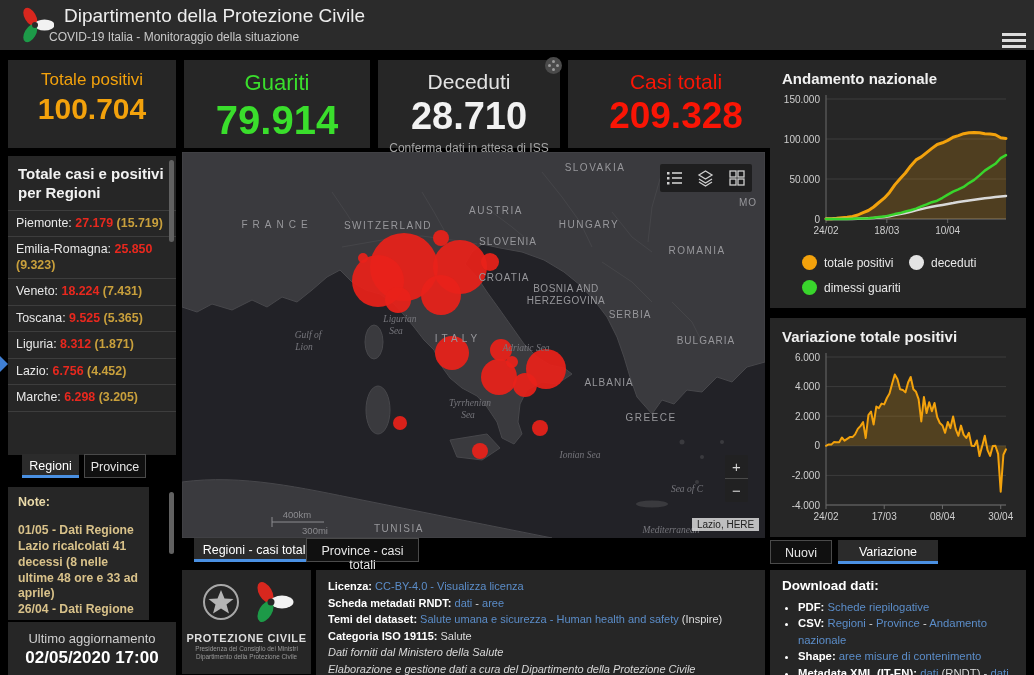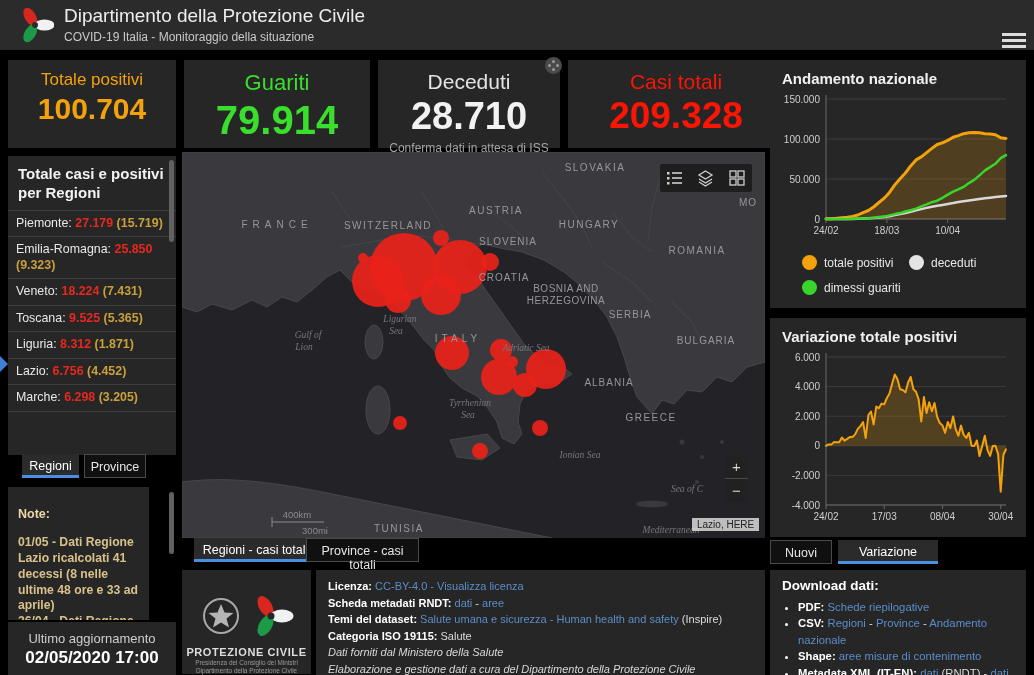--- a/index.html
+++ b/index.html
@@ -2,21 +2,21 @@
 <html><head>
 <meta charset="utf-8">
 <style>
   html,body{margin:0;padding:0;background:#000;width:1034px;height:675px;overflow:hidden;
     font-family:"Liberation Sans",sans-serif;position:relative;}
   .abs{position:absolute;}
   .panel{position:absolute;background:#262626;box-sizing:border-box;}
   
   #header{left:0;top:0;width:1034px;height:50px;background:#2b2b2b;}
   #app-title{left:64px;top:5px;font-size:19px;color:#ededed;}
-  #app-subtitle{left:64px;top:30px;font-size:12px;color:#c9c9c9;}
+  #app-subtitle{left:49px;top:30px;font-size:12px;color:#c9c9c9;}
   #hamburger{right:8px;top:33px;width:24px;height:17px;cursor:pointer;}
   #hamburger div{height:3px;background:#dcdcdc;margin-bottom:3px;}
   
   .card{position:absolute;top:60px;height:88px;background:#262626;text-align:center;box-sizing:border-box;padding-top:10px;}
   .card .lbl{font-size:18px;margin-bottom:2px;}
   .card .val{font-size:30px;font-weight:bold;line-height:1.1;}
   .card .sub{font-size:12px;color:#a5a5a5;margin-top:3px;}
   #card-positivi{left:8px;width:168px;}
   #card-positivi .lbl,#card-positivi .val{color:#f3a20c;}
   #card-positivi .lbl{font-size:17px;}
@@ -41,21 +41,21 @@
   .region-row .rname{color:#e8e8e8;}
   .region-row .rval{color:#e8281e;font-weight:bold;}
   .region-row .rpos{color:#c9a03c;font-weight:bold;}
   .vscroll{position:absolute;width:5px;background:#616161;border-radius:3px;}
   
   .tab{position:absolute;box-sizing:border-box;font-size:12.5px;color:#e6e6e6;text-align:center;
     padding-top:5px;height:24px;cursor:pointer;}
   .tab.active{background:#2b2b2b;border-bottom:3px solid #4a90e2;color:#fff;}
   .tab.inactive{background:#101010;border:1px solid #4a4a4a;}
   
-  #note-panel{left:8px;top:487px;width:141px;height:133px;overflow:hidden;padding:20px 10px;}
+  #note-panel{left:8px;top:487px;width:141px;height:133px;overflow:hidden;padding:8px 10px;}
   #note-title{font-size:12.5px;font-weight:bold;color:#e9d9a8;margin-bottom:14px;}
   #note-text{font-size:12.2px;color:#d9c28a;line-height:1.3;white-space:pre-line;font-weight:bold;}
   
   #update-panel{left:8px;top:622px;width:168px;height:53px;text-align:center;padding-top:9px;}
   #update-label{font-size:13px;color:#cfcfcf;}
   #update-value{font-size:17px;font-weight:bold;color:#fff;margin-top:2px;}
   
   #map{left:182px;top:152px;width:583px;height:386px;background:#222227;overflow:hidden;cursor:grab;}
   #map-controls{position:absolute;left:478px;top:12px;width:92px;height:28px;background:rgba(28,28,28,0.92);
     border-radius:2px;display:flex;align-items:center;justify-content:space-around;}
@@ -78,21 +78,21 @@
   #legend{display:flex;flex-wrap:wrap;margin-top:10px;padding-left:22px;}
   .legend-item{display:flex;align-items:center;width:50%;margin-bottom:10px;}
   .legend-item .dot{width:15px;height:15px;border-radius:50%;margin-right:7px;flex:none;}
   .legend-item .ltxt{font-size:12px;color:#e8e8e8;}
   #download-panel{left:770px;top:570px;width:256px;height:105px;padding:8px 12px;}
   #download-title{font-size:13.5px;font-weight:bold;color:#fff;margin-bottom:6px;}
   #download-list{margin:0;padding-left:16px;}
   #download-list li{font-size:11.3px;line-height:1.45;color:#e0e0e0;}
   #download-list li::marker{color:#fff;}
   
-  #logo-box{left:182px;top:570px;width:129px;height:104px;text-align:center;padding-top:22px;}
+  #logo-box{left:182px;top:570px;width:129px;height:104px;text-align:center;padding-top:8px;}
   #logo-title{font-size:11px;font-weight:bold;color:#dedede;letter-spacing:0.6px;margin-top:2px;}
   #logo-sub1,#logo-sub2{font-size:6.4px;color:#9a9a9a;margin-top:1px;}
   #license-box{left:316px;top:570px;width:449px;height:105px;padding:8px 12px;}
   .lic-line{font-size:11px;line-height:1.5;}
   .seg-b{color:#fff;font-weight:bold;}
   .seg-link{color:#5b8dc9;cursor:pointer;}
   .seg-p{color:#dcdcdc;}
   .seg-i{color:#d8d8d8;font-style:italic;}
   
   #panel-expander{left:0;top:356px;width:0;height:0;border-top:8px solid transparent;

